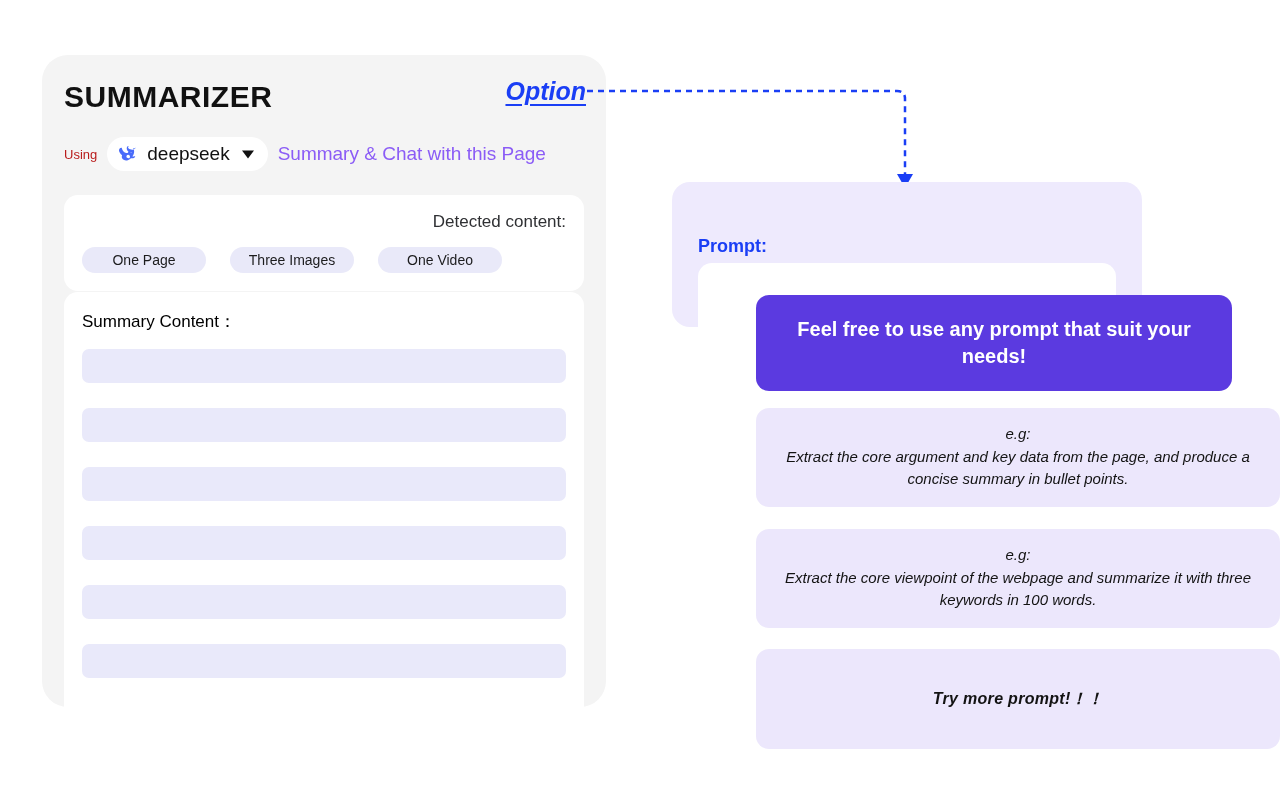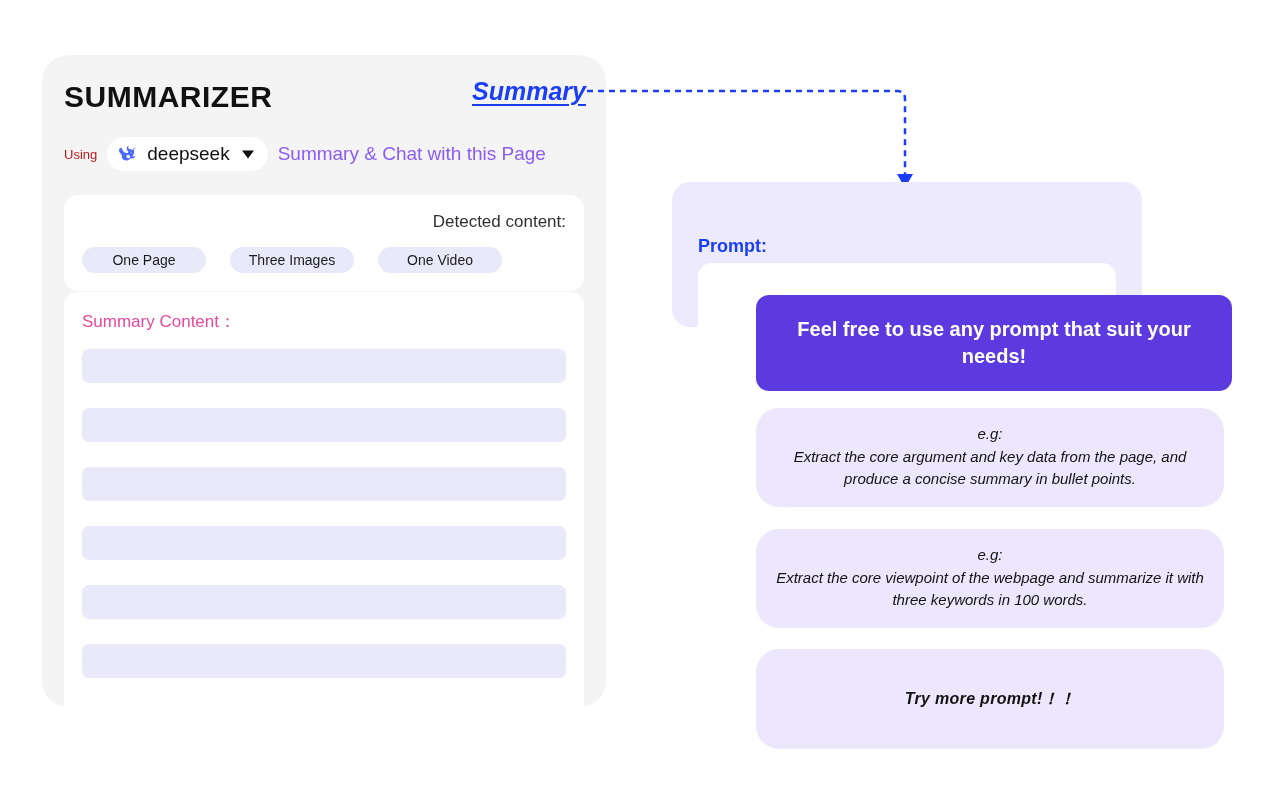--- a/index.html
+++ b/index.html
@@ -126,21 +126,21 @@
     top: 237px;
     width: 520px;
     height: 457px;
     background: #ffffff;
     border-radius: 14px;
     box-sizing: border-box;
     padding: 18px;
   }
   #summary-heading {
     font-size: 17px;
-    color: #ec4899;
+    color: #000000;
     margin-bottom: 16px;
   }
   #skeleton-list {
     display: flex;
     flex-direction: column;
     gap: 25px;
   }
   .skeleton-bar {
     height: 34px;
     background: #e9e9fa;
@@ -208,23 +208,23 @@
     text-align: center;
     font-size: 20px;
     font-weight: 700;
     color: #ffffff;
     line-height: 1.35;
   }
 
   .example-card {
     position: absolute;
     left: 756px;
-    width: 468px;
+    width: 524px;
     background: #ece7fc;
-    border-radius: 23px;
+    border-radius: 13px;
     box-sizing: border-box;
     display: flex;
     flex-direction: column;
     align-items: center;
     justify-content: center;
     text-align: center;
     padding: 0 18px;
     cursor: pointer;
   }
   #example-card-1 { top: 408px; height: 99px; }
@@ -251,21 +251,21 @@
     letter-spacing: 0.3px;
   }
 </style>
 </head>
 <body>
 
 <div id="summarizer-panel">
 
   <div id="panel-title">SUMMARIZER</div>
 
-  <a id="option-link">Summary</a>
+  <a id="option-link">Option</a>
 
   <div id="using-row">
     <span class="using-label">Using</span>
 
     <div id="model-selector">
       <svg class="model-logo" viewBox="0 0 24 24">
         <path d="M20.8 5.4c-.5-.3-.8.1-1.1.4-.1.1-.2.3-.3.4-.7.8-1.6 1.3-2.7 1.2-1.6-.1-3-.5-4.2-1.6-.3-.3-.5-.6-.4-1 .1-.3.2-.6.4-.9.2-.3.1-.5-.2-.6-.3-.1-.5.1-.7.3-.9.9-1.1 2-.9 3.2.2 1 .8 1.9 1.6 2.6.1.1.2.2.1.4-.1.3-.3.5-.5.7-.5.4-1.1.6-1.8.5-1.2-.2-2.2-.8-3-1.7-.9-1-1.5-2.2-1.8-3.5-.1-.4-.2-.5-.6-.5-.8 0-1.5.4-2 1-.6.8-.7 1.8-.4 2.8.5 1.7 1.6 3 3 4 .2.1.3.2.2.4-.2.5-.3 1-.3 1.5 0 1.5.8 2.7 2.1 3.4 1.4.8 3 .9 4.5.4 1.2-.4 2.2-1.1 3.1-2 .2-.2.4-.3.7-.2.7.2 1.4.2 2.1 0 .9-.3 1.6-.8 2.1-1.6.2-.3.1-.5-.2-.6-.2-.1-.4 0-.6.1-.6.3-1.2.4-1.8.2-.3-.1-.4-.3-.2-.5.3-.4.6-.8.8-1.2.8-1.5 1.1-3.1.8-4.8-.1-.5-.3-1-.6-1.4-.2-.3-.5-.5-.8-.7zm-7.3 11.1c-.8.4-1.8.3-2.5-.3-.7-.6-.9-1.5-.5-2.3.3-.7 1-1.1 1.8-1 .9.1 1.6.7 1.8 1.6.2.8-.1 1.6-.6 2zm1.9-5.9c-.2 0-.3-.1-.4-.2-.1-.1-.1-.3 0-.4.1-.1.2-.2.4-.2.2 0 .4.2.4.4s-.2.4-.4.4z" fill="#4a6cfa"></path>
       </svg>
       <span class="model-name">deepseek</span>
       <svg class="caret" viewBox="0 0 16 16">

